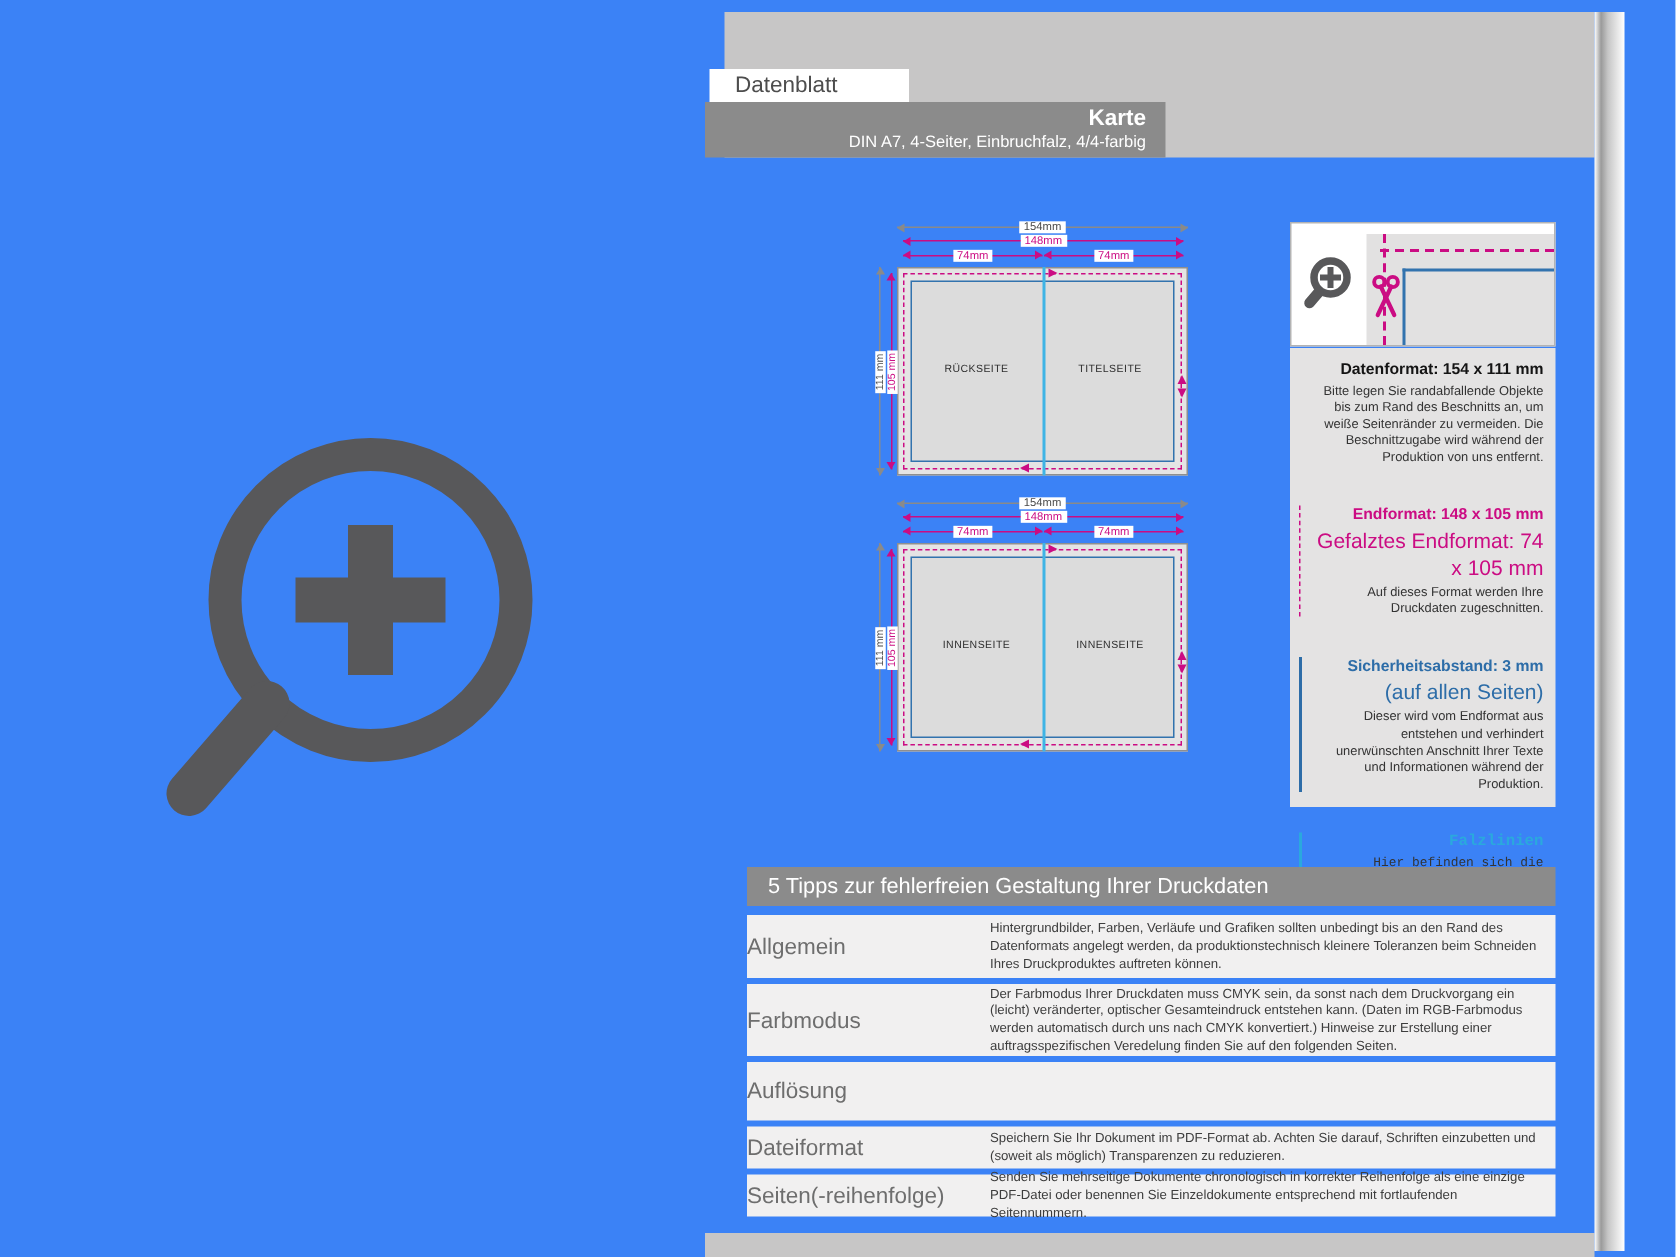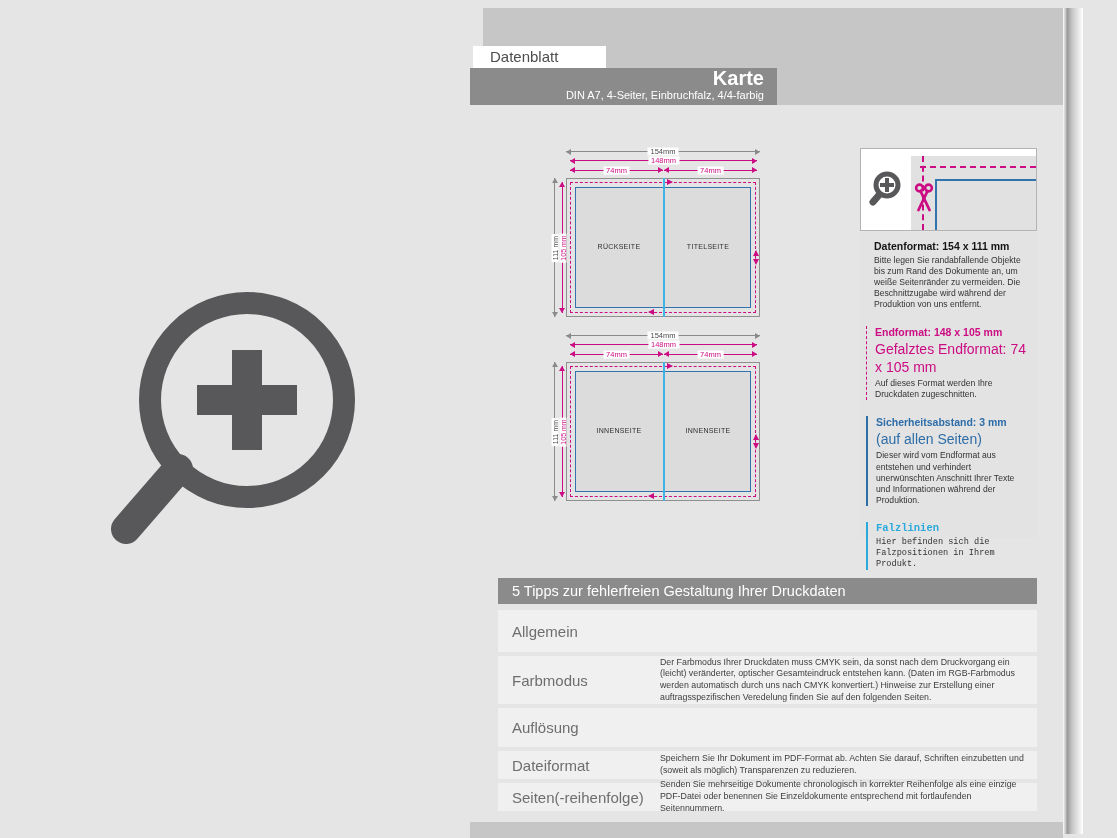--- a/index.html
+++ b/index.html
@@ -1,35 +1,35 @@
 <!DOCTYPE html>
 <html><head>
 <meta charset="utf-8">
 <style>
   html,body{margin:0;padding:0;background:#fff;}
-  .screen{position:relative;width:1117px;height:838px;background:#e5e5e5;overflow:hidden;
+  .screen{position:relative;width:1117px;height:838px;background:#3b82f6;overflow:hidden;
           font-family:"Liberation Sans",sans-serif;}
 
   
   .top-band{position:absolute;left:483px;top:8px;width:580px;height:97px;background:#c7c6c6;}
   .bottom-band{position:absolute;left:470px;top:822px;width:593px;height:16px;background:#c7c6c6;}
   .edge-shadow{position:absolute;left:1063px;top:8px;width:20px;height:826px;
     background:linear-gradient(to right,#ffffff 0%,#9a9a9a 22%,#c6c6c6 45%,#ffffff 100%);}
   .tab{position:absolute;left:473px;top:46px;width:116px;height:22px;background:#fff;
        color:#4d4d4d;font-size:15px;line-height:22px;padding-left:17px;box-sizing:content-box;}
   .title-bar{position:absolute;left:470px;top:68px;width:307px;height:37px;background:#8b8b8b;
        color:#fff;text-align:right;padding-right:13px;box-sizing:border-box;}
-  .title-bar .t{font-size:20px;font-weight:bold;line-height:19px;margin-top:1px;}
+  .title-bar .t{font-size:15px;font-weight:bold;line-height:19px;margin-top:1px;}
   .title-bar .s{font-size:11px;line-height:14px;}
 
   
   .mag-big{position:absolute;left:100px;top:280px;}
 
   
-  .diagram{position:absolute;left:536px;width:245px;height:192px;}
+  .diagram{position:absolute;left:568px;width:245px;height:192px;}
   .d1{top:140px;} .d2{top:324px;}
   .card{position:absolute;left:30px;top:38px;width:194px;height:139px;background:#e5e4e4;
         border:1px solid #8f8f8f;box-sizing:border-box;}
   .bleed{position:absolute;left:34px;top:42px;width:186px;height:131px;
         border:1px dashed #cb0c83;box-sizing:border-box;}
   .safety{position:absolute;left:39px;top:47px;width:176px;height:121px;background:#dcdcdc;
         border:1px solid #3273ae;box-sizing:border-box;}
   .fold{position:absolute;left:126.5px;top:38px;width:2px;height:139px;background:#3fb4e5;}
   .panel-label{position:absolute;top:103px;width:88px;text-align:center;font-size:7px;
         letter-spacing:.3px;color:#2e2e2e;}
@@ -69,40 +69,40 @@
   .detail-gray{position:absolute;left:50px;top:7px;width:125px;height:74px;background:#e2e1e1;overflow:hidden;}
   .dg-hdash{position:absolute;left:9px;right:0;top:10px;border-top:2px dashed #cb0c83;}
   .dg-vdash{position:absolute;left:11px;top:0;bottom:0;border-left:2px dashed #cb0c83;}
   .dg-blue{position:absolute;left:24px;top:23px;right:0;bottom:0;
         border-left:2px solid #3273ae;border-top:2px solid #3273ae;}
   .mag-small{position:absolute;left:6px;top:20px;}
   .scissors{position:absolute;left:2px;top:26px;}
 
   .info-panel{position:absolute;left:860px;top:232px;width:177px;height:306px;background:#e4e3e3;
         box-sizing:border-box;padding:8px 8px 8px 6px;}
-  .sec{padding-left:8px;}
-  .sec + .sec{margin-top:16px;}
+  .sec{padding-left:8px;text-align:right;}
+  .sec + .sec{margin-top:27px;}
   .sec .ttl{font-size:10.5px;font-weight:bold;line-height:1.2;margin:0 0 2px 0;}
   .sec .sub{font-size:14px;line-height:1.25;margin:0 0 2px 0;}
   .sec p{font-size:8.6px;line-height:1.3;color:#333;margin:0;}
   .sec p + p{margin-top:9px;}
   .sec-datenformat .ttl{color:#141414;}
   .sec-endformat{border-left:1px dashed #cb0c83;}
   .sec-endformat .ttl,.sec-endformat .sub{color:#cb0c83;}
   .sec-sicherheit{border-left:2px solid #2d6da8;}
   .sec-sicherheit .ttl,.sec-sicherheit .sub{color:#2d6da8;}
   .sec-falz{border-left:2px solid #2aa9dd;font-family:Liberation Mono, monospace;}
   .sec-falz .ttl{color:#2aa9dd;}
 
   
   .tips-header{position:absolute;left:498px;top:578px;width:539px;height:26px;background:#8b8b8b;
         color:#fff;font-size:14.5px;line-height:26px;padding-left:14px;box-sizing:border-box;}
   .tip-row{position:absolute;left:498px;width:539px;background:#f1f0f0;display:flex;align-items:center;
         box-sizing:border-box;}
-  .tip-row .lab{width:162px;padding-left:14px;font-size:15px;color:#6e6e6e;box-sizing:border-box;flex:none;}
+  .tip-row .lab{width:162px;font-size:15px;color:#6e6e6e;box-sizing:border-box;flex:none;}
   .tip-row .txt{flex:1;padding-right:10px;font-size:8.8px;line-height:1.33;color:#3d3d3d;}
   .r1{top:610px;height:42px;} .r2{top:656px;height:48px;} .r3{top:708px;height:39px;}
   .r4{top:751px;height:28px;} .r5{top:783px;height:28px;}
 </style>
 </head>
 <body>
 
 <div class="screen">
 
   <div class="top-band"></div>
@@ -207,21 +207,21 @@
         <circle cx="15.5" cy="6" r="3.4" fill="none" stroke="#cb0c83" stroke-width="2.6"></circle>
         <line x1="7.5" y1="9" x2="16.5" y2="28" stroke="#cb0c83" stroke-width="2.8" stroke-linecap="round"></line>
         <line x1="14.5" y1="9" x2="5.5" y2="28" stroke="#cb0c83" stroke-width="2.8" stroke-linecap="round"></line>
       </svg>
     </div>
   </div>
 
   <div class="info-panel">
     <div class="sec sec-datenformat">
       <div class="ttl">Datenformat: 154 x 111 mm</div>
-      <p>Bitte legen Sie randabfallende Objekte bis zum Rand des Dokumente an, um weiße Seitenränder zu vermeiden. Die Beschnittzugabe wird während der Produktion von uns entfernt.</p>
+      <p>Bitte legen Sie randabfallende Objekte bis zum Rand des Beschnitts an, um weiße Seitenränder zu vermeiden. Die Beschnittzugabe wird während der Produktion von uns entfernt.</p>
     </div>
     <div class="sec sec-endformat">
       <div class="ttl">Endformat: 148 x 105 mm</div>
       <div class="sub">Gefalztes Endformat: 74 x 105 mm</div>
       <p>Auf dieses Format werden Ihre Druckdaten zugeschnitten.</p>
     </div>
     <div class="sec sec-sicherheit">
       <div class="ttl">Sicherheitsabstand: 3 mm</div>
       <div class="sub">(auf allen Seiten)</div>
       <p>Dieser wird vom Endformat aus entstehen und verhindert unerwünschten Anschnitt Ihrer Texte und Informationen während der Produktion.</p>
@@ -231,20 +231,21 @@
       <p>Hier befinden sich die Falzpositionen in Ihrem Produkt.</p>
     </div>
   </div>
 
   <div class="tips-header">
     <span>5 Tipps zur fehlerfreien Gestaltung Ihrer Druckdaten</span>
   </div>
 
   <div class="tip-row r1">
     <div class="lab">Allgemein</div>
+    <div class="txt">Hintergrundbilder, Farben, Verläufe und Grafiken sollten unbedingt bis an den Rand des Datenformats angelegt werden, da produktionstechnisch kleinere Toleranzen beim Schneiden Ihres Druckproduktes auftreten können.</div>
   </div>
   <div class="tip-row r2">
     <div class="lab">Farbmodus</div>
     <div class="txt">Der Farbmodus Ihrer Druckdaten muss CMYK sein, da sonst nach dem Druckvorgang ein (leicht) veränderter, optischer Gesamteindruck entstehen kann. (Daten im RGB-Farbmodus werden automatisch durch uns nach CMYK konvertiert.) Hinweise zur Erstellung einer auftragsspezifischen Veredelung finden Sie auf den folgenden Seiten.</div>
   </div>
   <div class="tip-row r3">
     <div class="lab">Auflösung</div>
   </div>
   <div class="tip-row r4">
     <div class="lab">Dateiformat</div>

